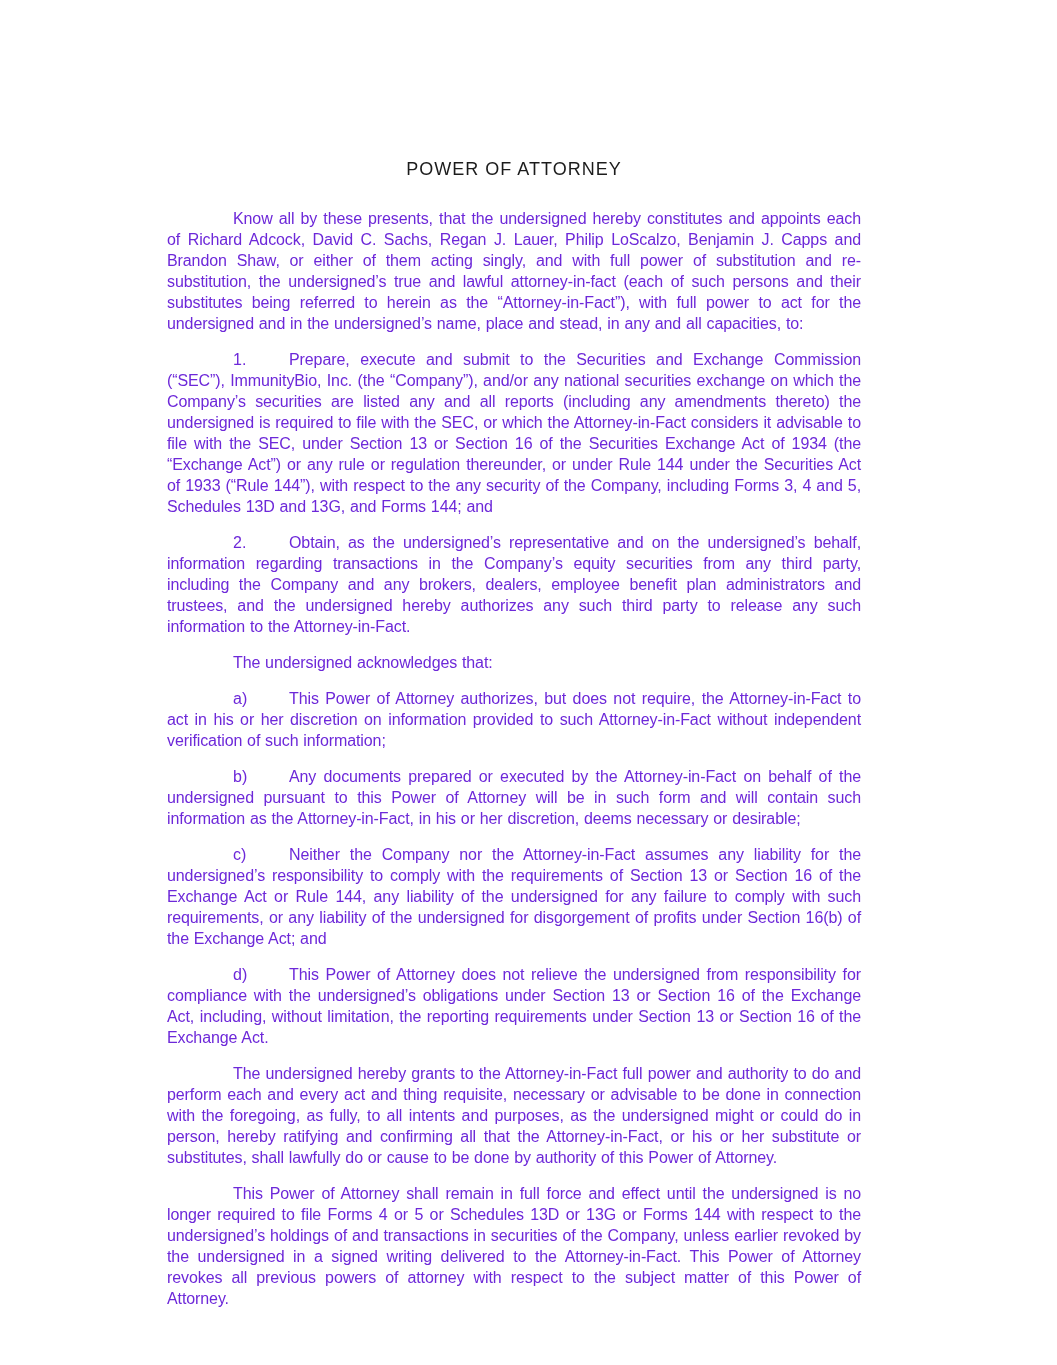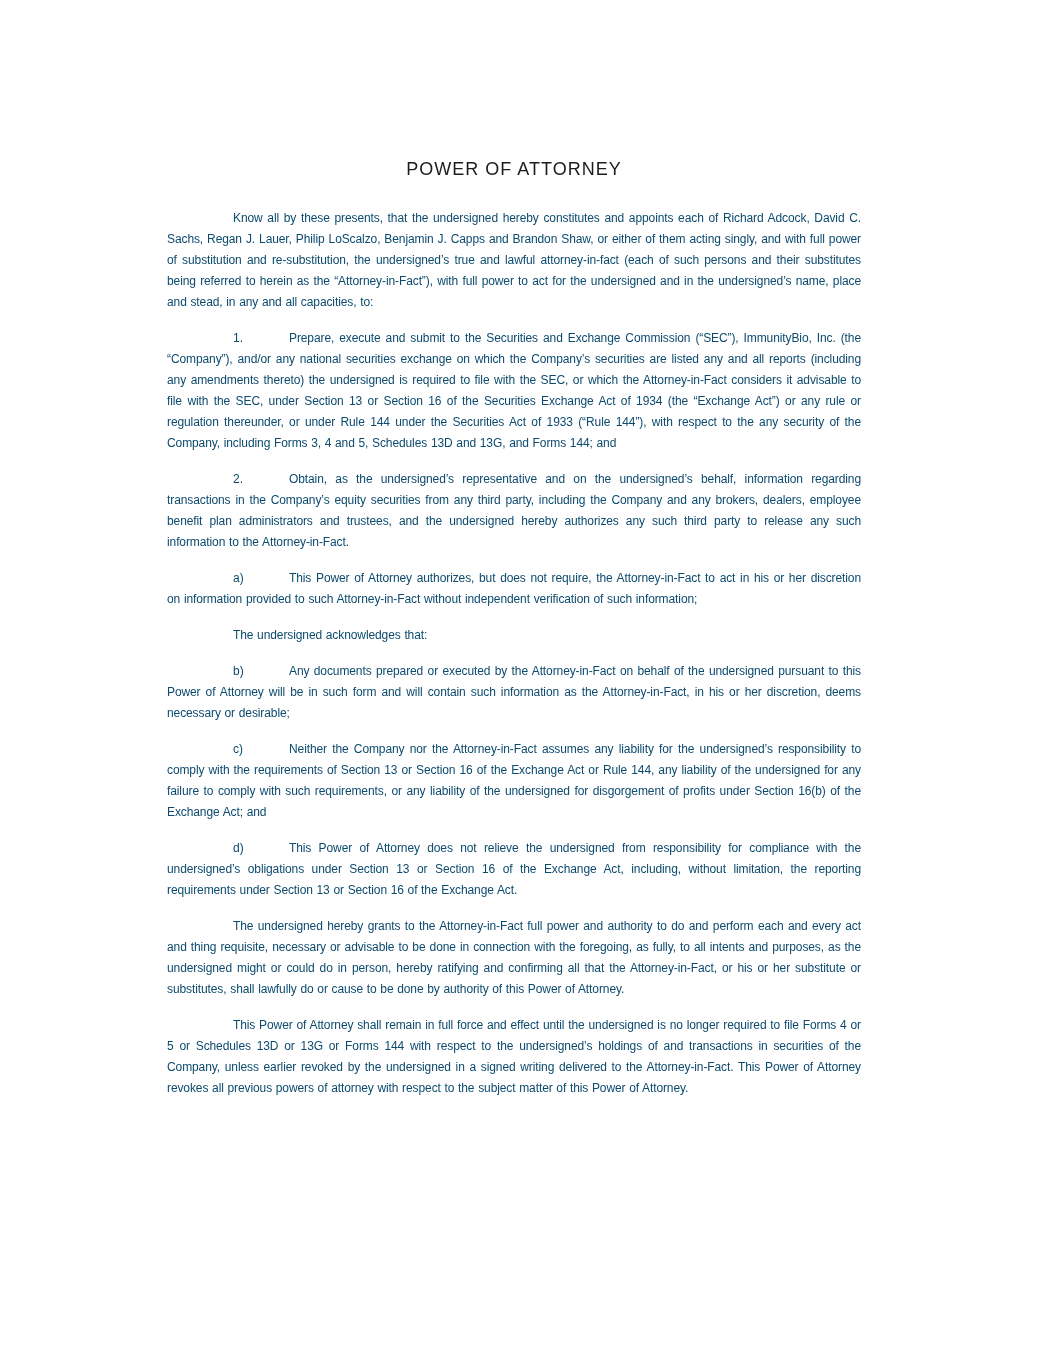--- a/index.html
+++ b/index.html
@@ -25,28 +25,28 @@
   .doc-title {
     text-align: center;
     font-size: 18px;
     font-weight: 400;
     letter-spacing: 1px;
     line-height: 26px;
     margin: 0 0 26px 0;
     color: #1c1c1c;
   }
   .para {
-    font-size: 12px;
+    font-size: 16px;
     line-height: 21px;
     text-align: justify;
     text-indent: 66px;
     margin: 0 0 15px 0;
     letter-spacing: -0.1px;
     word-spacing: 0.5px;
-    color: #0c4a6e;
+    color: #6d28d9;
   }
   .para .marker {
     display: inline-block;
     width: 56px;
     text-indent: 0;
     letter-spacing: 0;
   }
   .extra-gap {
   }
 </style>
@@ -56,23 +56,23 @@
 <div class="page">
 
   <h1 class="doc-title">POWER OF ATTORNEY</h1>
 
   <p class="para"><span>Know all by these presents, that the undersigned hereby constitutes and appoints each of Richard Adcock, David C. Sachs, Regan J. Lauer, Philip LoScalzo, Benjamin J. Capps and Brandon Shaw, or either of them acting singly, and with full power of substitution and re-substitution, the undersigned’s true and lawful attorney-in-fact (each of such persons and their substitutes being referred to herein as the “Attorney-in-Fact”), with full power to act for the undersigned and in the undersigned’s name, place and stead, in any and all capacities, to:</span></p>
 
   <p class="para"><span class="marker">1.</span><span>Prepare, execute and submit to the Securities and Exchange Commission (“SEC”), ImmunityBio, Inc. (the “Company”), and/or any national securities exchange on which the Company’s securities are listed any and all reports (including any amendments thereto) the undersigned is required to file with the SEC, or which the Attorney-in-Fact considers it advisable to file with the SEC, under Section 13 or Section 16 of the Securities Exchange Act of 1934 (the “Exchange Act”) or any rule or regulation thereunder, or under Rule 144 under the Securities Act of 1933 (“Rule 144”), with respect to the any security of the Company, including Forms 3, 4 and 5, Schedules 13D and 13G, and Forms 144; and</span></p>
 
   <p class="para"><span class="marker">2.</span><span>Obtain, as the undersigned’s representative and on the undersigned’s behalf, information regarding transactions in the Company’s equity securities from any third party, including the Company and any brokers, dealers, employee benefit plan administrators and trustees, and the undersigned hereby authorizes any such third party to release any such information to the Attorney-in-Fact.</span></p>
 
+  <p class="para"><span>The undersigned acknowledges that:</span></p>
+
   <p class="para"><span class="marker">a)</span><span>This Power of Attorney authorizes, but does not require, the Attorney-in-Fact to act in his or her discretion on information provided to such Attorney-in-Fact without independent verification of such information;</span></p>
-
-  <p class="para"><span>The undersigned acknowledges that:</span></p>
 
   <p class="para"><span class="marker">b)</span><span>Any documents prepared or executed by the Attorney-in-Fact on behalf of the undersigned pursuant to this Power of Attorney will be in such form and will contain such information as the Attorney-in-Fact, in his or her discretion, deems necessary or desirable;</span></p>
 
   <p class="para"><span class="marker">c)</span><span>Neither the Company nor the Attorney-in-Fact assumes any liability for the undersigned’s responsibility to comply with the requirements of Section 13 or Section 16 of the Exchange Act or Rule 144, any liability of the undersigned for any failure to comply with such requirements, or any liability of the undersigned for disgorgement of profits under Section 16(b) of the Exchange Act; and</span></p>
 
   <p class="para"><span class="marker">d)</span><span>This Power of Attorney does not relieve the undersigned from responsibility for compliance with the undersigned’s obligations under Section 13 or Section 16 of the Exchange Act, including, without limitation, the reporting requirements under Section 13 or Section 16 of the Exchange Act.</span></p>
 
   <p class="para"><span>The undersigned hereby grants to the Attorney-in-Fact full power and authority to do and perform each and every act and thing requisite, necessary or advisable to be done in connection with the foregoing, as fully, to all intents and purposes, as the undersigned might or could do in person, hereby ratifying and confirming all that the Attorney-in-Fact, or his or her substitute or substitutes, shall lawfully do or cause to be done by authority of this Power of Attorney.</span></p>
 
   <p class="para extra-gap"><span>This Power of Attorney shall remain in full force and effect until the undersigned is no longer required to file Forms 4 or 5 or Schedules 13D or 13G or Forms 144 with respect to the undersigned’s holdings of and transactions in securities of the Company, unless earlier revoked by the undersigned in a signed writing delivered to the Attorney-in-Fact. This Power of Attorney revokes all previous powers of attorney with respect to the subject matter of this Power of Attorney.</span></p>

